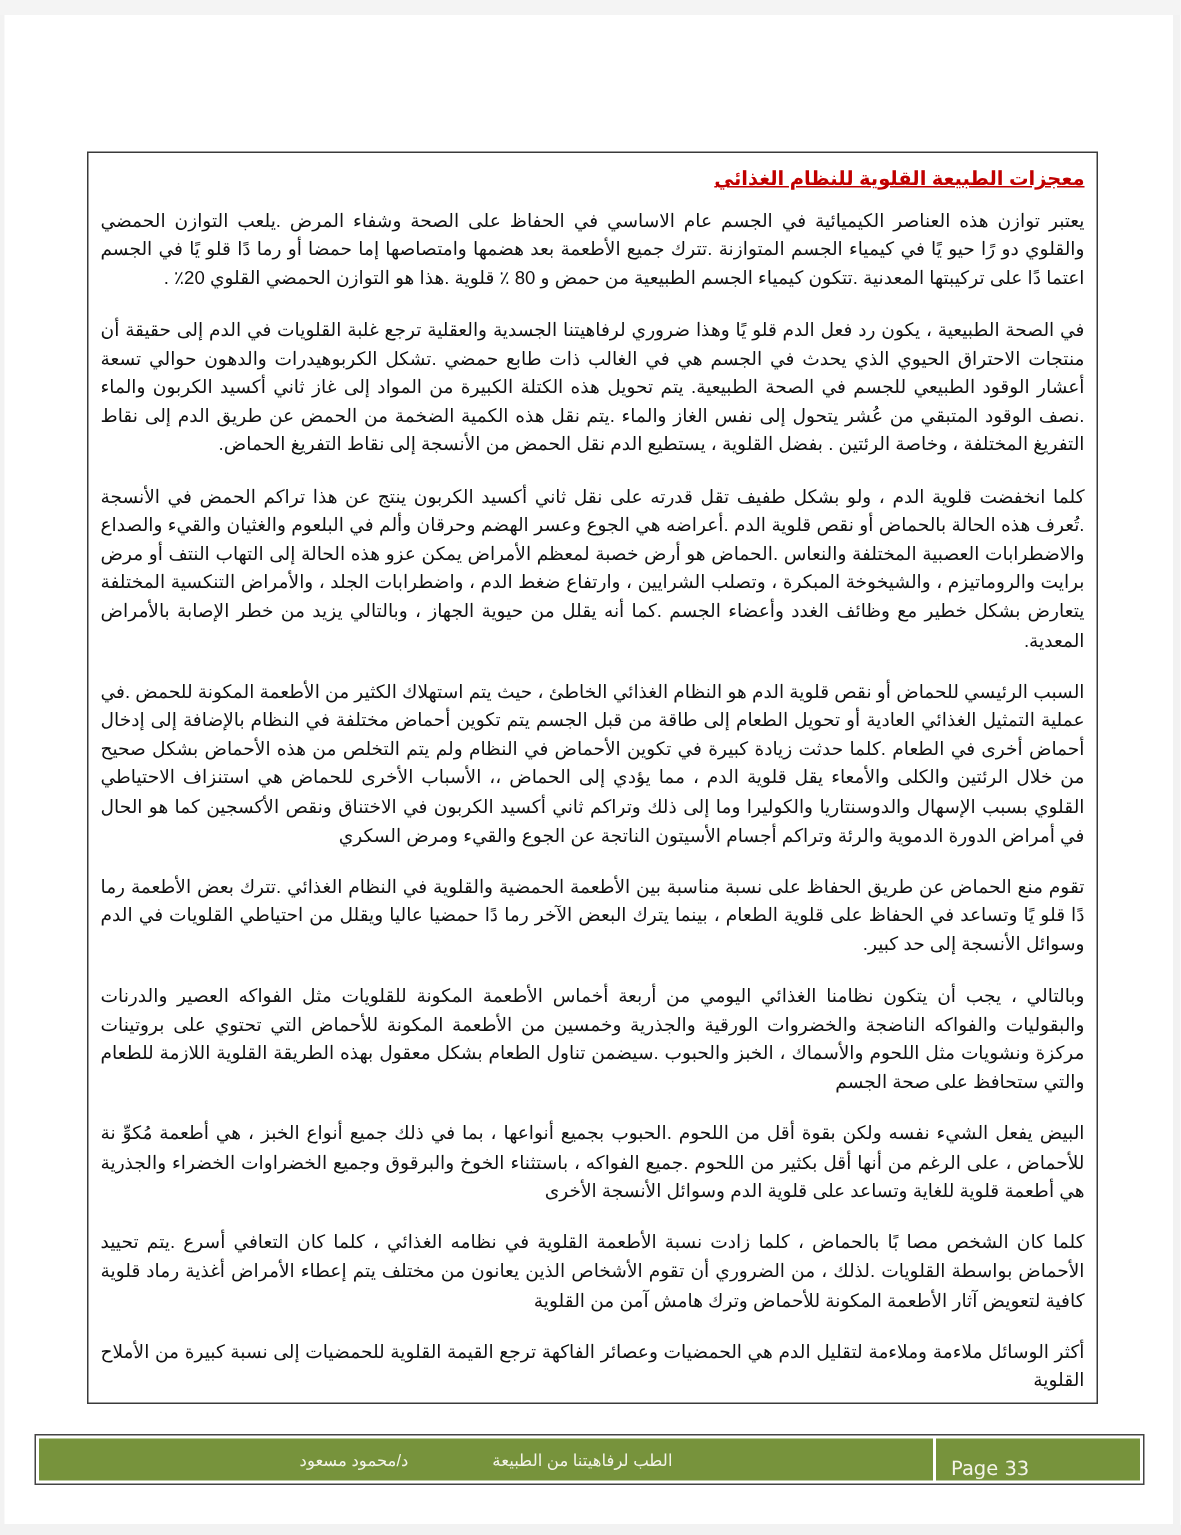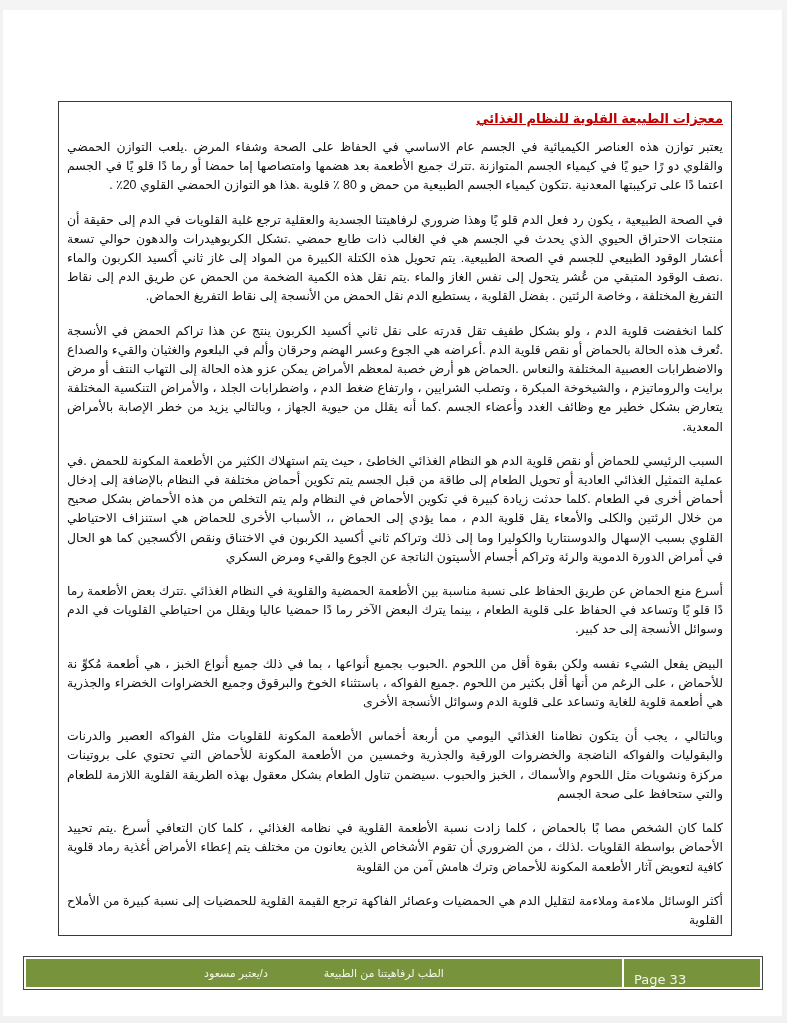--- a/index.html
+++ b/index.html
@@ -105,30 +105,30 @@
 
 <div class="page">
 
   <div class="content-box">
     <h2 class="heading">معجزات الطبيعة القلوية للنظام الغذائي</h2>
 
     <p class="para">يعتبر توازن هذه العناصر الكيميائية في الجسم عام الاساسي في الحفاظ على الصحة وشفاء المرض .يلعب التوازن الحمضي والقلوي دو رًا حيو يًا في كيمياء الجسم المتوازنة .تترك جميع الأطعمة بعد هضمها وامتصاصها إما حمضا أو رما دًا قلو يًا في الجسم اعتما دًا على تركيبتها المعدنية .تتكون كيمياء الجسم الطبيعية من حمض و 80 ٪ قلوية .هذا هو التوازن الحمضي القلوي 20٪ .</p>
     <p class="para">في الصحة الطبيعية ، يكون رد فعل الدم قلو يًا وهذا ضروري لرفاهيتنا الجسدية والعقلية ترجع غلبة القلويات في الدم إلى حقيقة أن منتجات الاحتراق الحيوي الذي يحدث في الجسم هي في الغالب ذات طابع حمضي .تشكل الكربوهيدرات والدهون حوالي تسعة أعشار الوقود الطبيعي للجسم في الصحة الطبيعية. يتم تحويل هذه الكتلة الكبيرة من المواد إلى غاز ثاني أكسيد الكربون والماء .نصف الوقود المتبقي من عُشر يتحول إلى نفس الغاز والماء .يتم نقل هذه الكمية الضخمة من الحمض عن طريق الدم إلى نقاط التفريغ المختلفة ، وخاصة الرئتين . بفضل القلوية ، يستطيع الدم نقل الحمض من الأنسجة إلى نقاط التفريغ الحماض.</p>
     <p class="para">كلما انخفضت قلوية الدم ، ولو بشكل طفيف تقل قدرته على نقل ثاني أكسيد الكربون ينتج عن هذا تراكم الحمض في الأنسجة .تُعرف هذه الحالة بالحماض أو نقص قلوية الدم .أعراضه هي الجوع وعسر الهضم وحرقان وألم في البلعوم والغثيان والقيء والصداع والاضطرابات العصبية المختلفة والنعاس .الحماض هو أرض خصبة لمعظم الأمراض يمكن عزو هذه الحالة إلى التهاب النتف أو مرض برايت والروماتيزم ، والشيخوخة المبكرة ، وتصلب الشرايين ، وارتفاع ضغط الدم ، واضطرابات الجلد ، والأمراض التنكسية المختلفة يتعارض بشكل خطير مع وظائف الغدد وأعضاء الجسم .كما أنه يقلل من حيوية الجهاز ، وبالتالي يزيد من خطر الإصابة بالأمراض المعدية.</p>
     <p class="para">السبب الرئيسي للحماض أو نقص قلوية الدم هو النظام الغذائي الخاطئ ، حيث يتم استهلاك الكثير من الأطعمة المكونة للحمض .في عملية التمثيل الغذائي العادية أو تحويل الطعام إلى طاقة من قبل الجسم يتم تكوين أحماض مختلفة في النظام بالإضافة إلى إدخال أحماض أخرى في الطعام .كلما حدثت زيادة كبيرة في تكوين الأحماض في النظام ولم يتم التخلص من هذه الأحماض بشكل صحيح من خلال الرئتين والكلى والأمعاء يقل قلوية الدم ، مما يؤدي إلى الحماض ،، الأسباب الأخرى للحماض هي استنزاف الاحتياطي القلوي بسبب الإسهال والدوسنتاريا والكوليرا وما إلى ذلك وتراكم ثاني أكسيد الكربون في الاختناق ونقص الأكسجين كما هو الحال في أمراض الدورة الدموية والرئة وتراكم أجسام الأسيتون الناتجة عن الجوع والقيء ومرض السكري</p>
-    <p class="para">أسرع منع الحماض عن طريق الحفاظ على نسبة مناسبة بين الأطعمة الحمضية والقلوية في النظام الغذائي .تترك بعض الأطعمة رما دًا قلو يًا وتساعد في الحفاظ على قلوية الطعام ، بينما يترك البعض الآخر رما دًا حمضيا عاليا ويقلل من احتياطي القلويات في الدم وسوائل الأنسجة إلى حد كبير.</p>
+    <p class="para">تقوم منع الحماض عن طريق الحفاظ على نسبة مناسبة بين الأطعمة الحمضية والقلوية في النظام الغذائي .تترك بعض الأطعمة رما دًا قلو يًا وتساعد في الحفاظ على قلوية الطعام ، بينما يترك البعض الآخر رما دًا حمضيا عاليا ويقلل من احتياطي القلويات في الدم وسوائل الأنسجة إلى حد كبير.</p>
+    <p class="para">وبالتالي ، يجب أن يتكون نظامنا الغذائي اليومي من أربعة أخماس الأطعمة المكونة للقلويات مثل الفواكه العصير والدرنات والبقوليات والفواكه الناضجة والخضروات الورقية والجذرية وخمسين من الأطعمة المكونة للأحماض التي تحتوي على بروتينات مركزة ونشويات مثل اللحوم والأسماك ، الخبز والحبوب .سيضمن تناول الطعام بشكل معقول بهذه الطريقة القلوية اللازمة للطعام والتي ستحافظ على صحة الجسم</p>
     <p class="para">البيض يفعل الشيء نفسه ولكن بقوة أقل من اللحوم .الحبوب بجميع أنواعها ، بما في ذلك جميع أنواع الخبز ، هي أطعمة مُكوِّ نة للأحماض ، على الرغم من أنها أقل بكثير من اللحوم .جميع الفواكه ، باستثناء الخوخ والبرقوق وجميع الخضراوات الخضراء والجذرية هي أطعمة قلوية للغاية وتساعد على قلوية الدم وسوائل الأنسجة الأخرى</p>
-    <p class="para">وبالتالي ، يجب أن يتكون نظامنا الغذائي اليومي من أربعة أخماس الأطعمة المكونة للقلويات مثل الفواكه العصير والدرنات والبقوليات والفواكه الناضجة والخضروات الورقية والجذرية وخمسين من الأطعمة المكونة للأحماض التي تحتوي على بروتينات مركزة ونشويات مثل اللحوم والأسماك ، الخبز والحبوب .سيضمن تناول الطعام بشكل معقول بهذه الطريقة القلوية اللازمة للطعام والتي ستحافظ على صحة الجسم</p>
     <p class="para">كلما كان الشخص مصا بًا بالحماض ، كلما زادت نسبة الأطعمة القلوية في نظامه الغذائي ، كلما كان التعافي أسرع .يتم تحييد الأحماض بواسطة القلويات .لذلك ، من الضروري أن تقوم الأشخاص الذين يعانون من مختلف يتم إعطاء الأمراض أغذية رماد قلوية كافية لتعويض آثار الأطعمة المكونة للأحماض وترك هامش آمن من القلوية</p>
     <p class="para last">أكثر الوسائل ملاءمة وملاءمة لتقليل الدم هي الحمضيات وعصائر الفاكهة ترجع القيمة القلوية للحمضيات إلى نسبة كبيرة من الأملاح القلوية</p>
   </div>
 
   <div class="footer">
     <div class="footer-left">
       <span>الطب لرفاهيتنا من الطبيعة</span>
-      <span>د/يعتبر مسعود</span>
+      <span>د/محمود مسعود</span>
     </div>
     <div class="footer-right">
       <span>Page 33</span>
     </div>
   </div>
 
 </div>
 
 </body></html>

